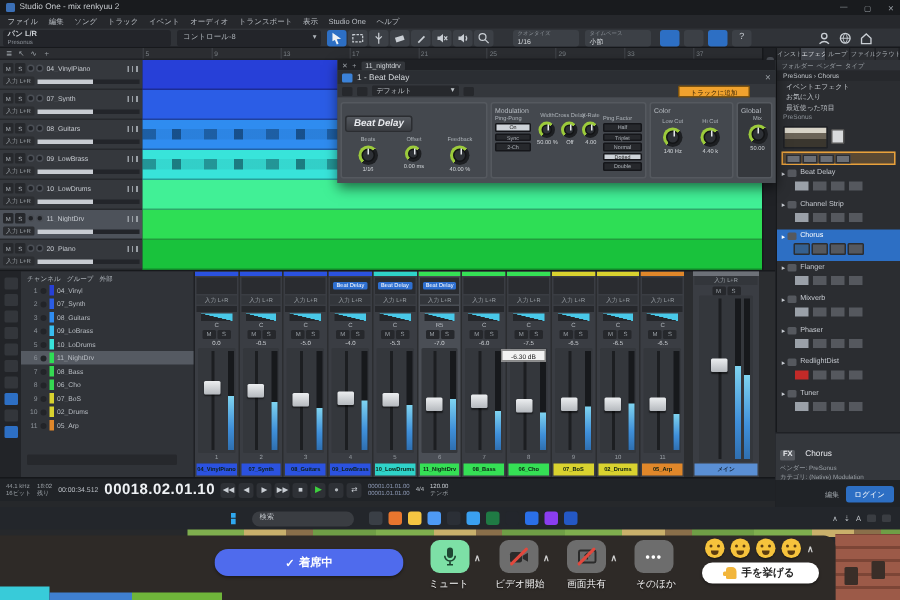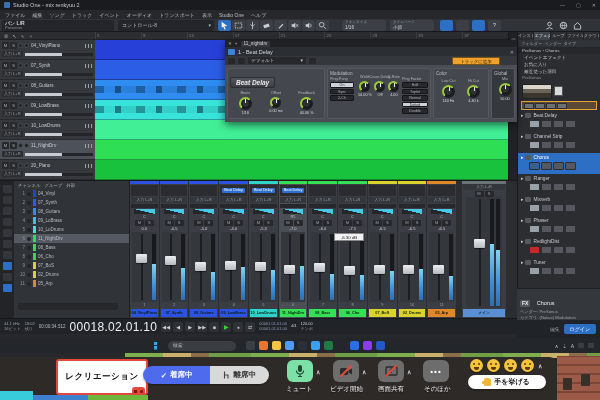--- a/index.html
+++ b/index.html
@@ -116,21 +116,21 @@
 .fmeter i{position:absolute;left:0;right:0;bottom:0;height:calc(var(--lvl,40)*1%);background:linear-gradient(#7fd4f0,#3f8fd9 60%,#2f6fb0)}
 .s-num{height:6px;font-size:4px;color:#9aa0a6;text-align:center;line-height:6px}
 .s-name{height:8px;margin:1px;background:var(--color);color:#0e2014;font-size:3.8px;text-align:center;line-height:8px;overflow:hidden;white-space:nowrap;font-weight:bold}
 .master{position:absolute;left:462px;top:0;width:44px;bottom:0;background:#3a3d43;display:flex;flex-direction:column}
 .tooltip-white{left:334px;top:233px;width:30px;height:8px;background:#f2f2f2;border:1px solid #888;color:#222;font-size:4.4px;line-height:7px;text-align:center;z-index:40}
 
 .transport{left:0;top:318px;width:517px;height:16px;background:#202327;border-top:1px solid #15171a;display:flex;align-items:center;gap:4px;padding:0 4px;color:#9aa0a6}
 .tp2{display:flex;flex-direction:column;line-height:4.6px}
 .tp2 span{font-size:4px;white-space:nowrap}
 .tcode{font-size:4.6px;color:#b9bec4;white-space:nowrap}
-.tcounter{font-size:12px;font-weight:normal;color:#eef1f4;letter-spacing:.3px;white-space:nowrap}
+.tcounter{font-size:10px;font-weight:bold;color:#eef1f4;letter-spacing:.3px;white-space:nowrap}
 .tbtns{display:flex;gap:2px;align-items:center}
 .tb{min-width:10px;height:10px;background:#2e3136;border-radius:2px;color:#c9ced4;font-size:5px;text-align:center;line-height:10px;padding:0 1px}
 .tb.play{color:#3ed13e;font-size:6px}
 .tb.rec{color:#b0b5ba}
 .tloop{display:flex;flex-direction:column;line-height:4.8px}
 .tloop span{font-size:4px;color:#8d99b5;white-space:nowrap}
 
 .browser{left:517px;top:32px;width:83px;height:306px;background:#2b2d31;border-left:1px solid #17191c;overflow:hidden}
 .btabs{display:flex;height:8px}
 .btab{flex:1;font-size:4.2px;color:#aeb4ba;text-align:center;line-height:8px;background:#2b2d31;border-right:1px solid #1f2125;white-space:nowrap;overflow:hidden}
@@ -1205,34 +1205,24 @@
   <div class="gamestrip abs"></div>
   <div class="bricks abs">
     <span class="brickchair" style="left:6px;top:22px"></span>
     <span class="brickchair" style="left:24px;top:18px"></span>
   </div>
   <div class="tealcorner abs"></div>
   <div class="gsq1 abs"></div>
   <div class="gsq2 abs"></div>
 
   <div class="overlay abs"></div>
-  <div class="badge2">
-    <span class="badge2txt">レクリエーション</span>
-    <span class="ctrlico"></span>
-  </div>
   <div class="attpill abs">
     <span class="attseat">
       <span>✓</span>
       <span>着席中</span>
-    </span>
-    <span class="attaway">
-      <svg width="7" height="8" viewBox="0 0 7 8">
-          <path d="M1.5,0.5 V4 H5.5 M1.5,4 V7.5 M5,4 V7.5" fill="none" stroke="#444" stroke-width="1.1"></path>
-        </svg>
-      <span>離席中</span>
     </span>
   </div>
 
   <span class="zbtn mic" style="left:287px;top:360px">
     <svg width="12" height="14" viewBox="0 0 12 14">
         <rect x="4" y="1" width="4" height="7" rx="2" fill="#1e4632"></rect>
         <path d="M2.5,6.5 a3.5,3.5 0 0 0 7,0 M6,10 V12.5 M4,12.5 H8" fill="none" stroke="#1e4632" stroke-width="1.1"></path>
       </svg>
   </span>
   <span class="zchev" style="left:316px;top:368px">∧</span>

